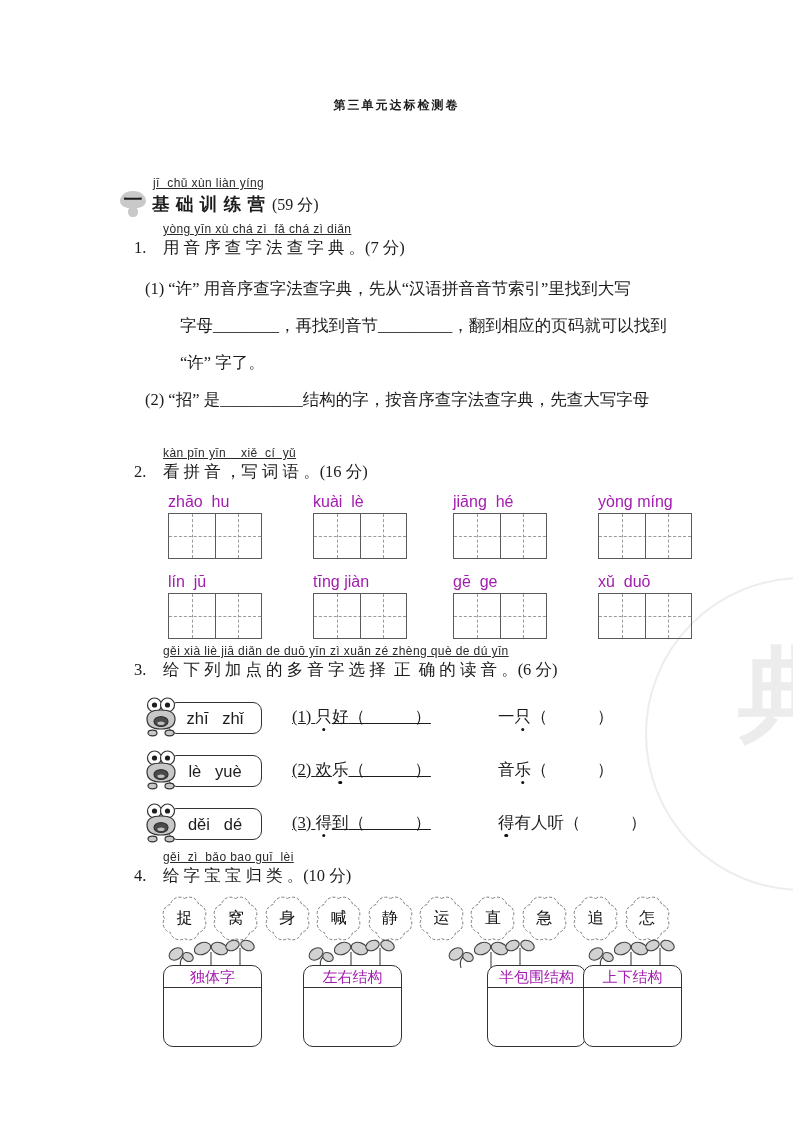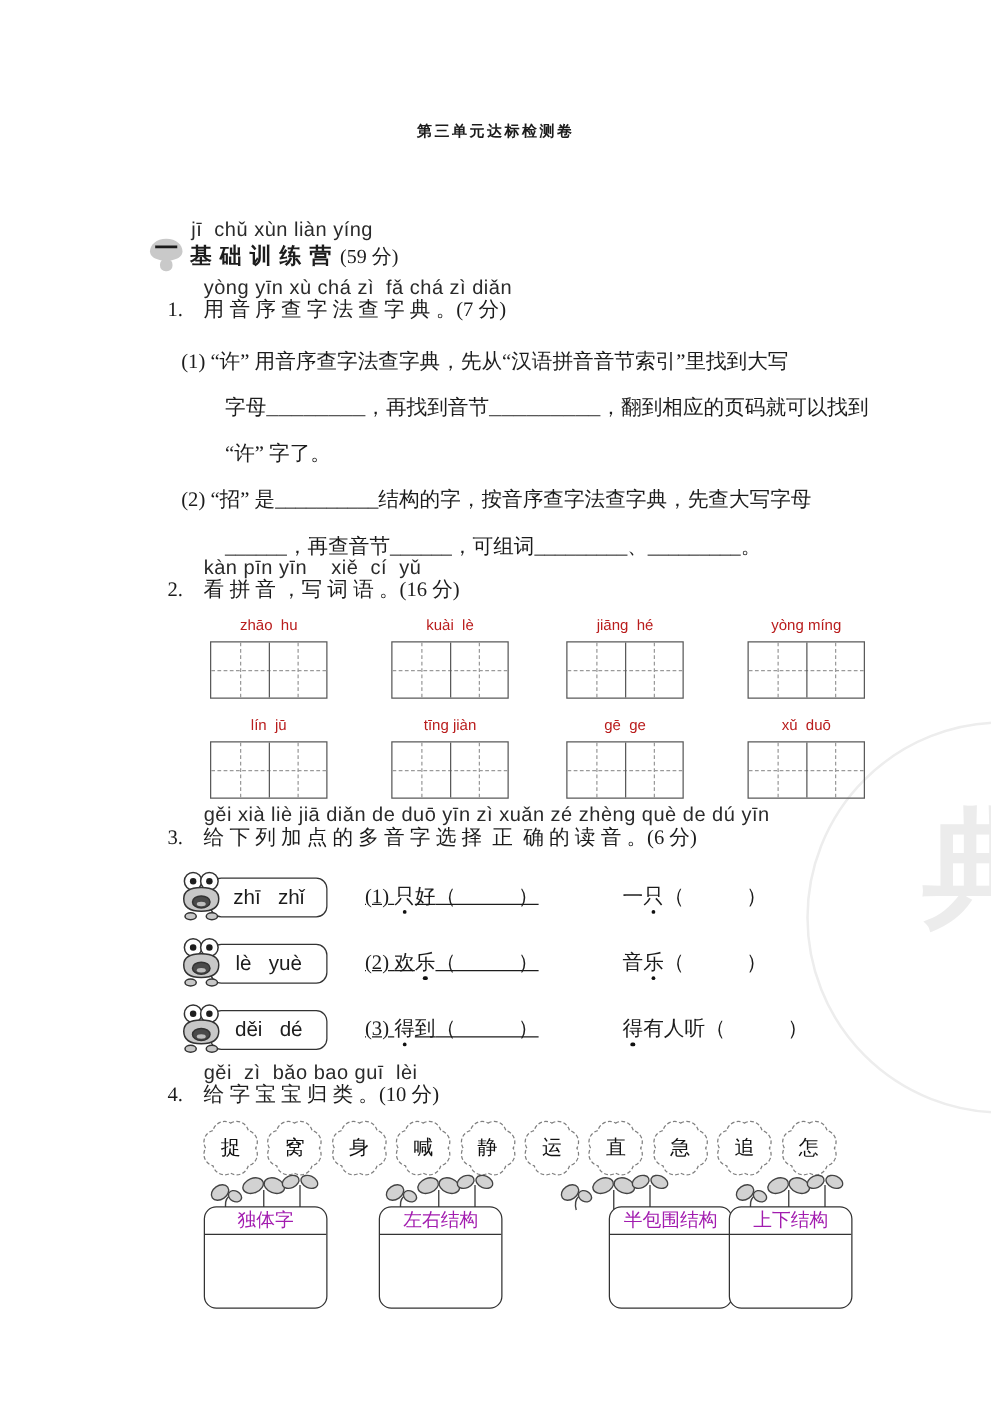--- a/index.html
+++ b/index.html
@@ -1,34 +1,34 @@
 <!DOCTYPE html>
 <html><head>
 <meta charset="utf-8">
 <style>
   html,body{margin:0;padding:0;background:#fff;}
   .page{position:relative;width:793px;height:1122px;background:#fff;overflow:hidden;margin:0 auto;
         font-family:"Liberation Serif","DejaVu Serif",serif;color:#1c1c1c;}
   .abs{position:absolute;white-space:pre;}
-  .pinyin{font-family:"Liberation Sans","DejaVu Sans",sans-serif;font-size:16px;color:#2a2a2a;
-          letter-spacing:.4px;white-space:pre;}
+  .pinyin{font-family:"Liberation Sans","DejaVu Sans",sans-serif;font-size:12px;color:#2a2a2a;
+          letter-spacing:.4px;white-space:pre;text-decoration:underline;}
   .doc-title{top:97px;left:0;width:100%;text-align:center;font-size:12px;font-weight:700;letter-spacing:2px;}
   .meta{top:144px;left:424px;font-size:20px;}
   
   .sec-marker{top:189px;left:117px;width:32px;height:30px;}
   .sec-marker svg{position:absolute;left:0;top:0;}
   .sec-marker .mchar{position:absolute;left:0;right:0;top:0;text-align:center;font-size:19px;font-weight:900;
                      line-height:22px;color:#1b1b1b;}
   .sec-title{top:192px;left:152px;font-size:17.5px;font-weight:700;letter-spacing:1px;}
   .sec-score{font-weight:400;font-size:16px;letter-spacing:0;margin-left:6px;}
   .qtext{font-size:16.5px;}
   
   .zgroup{position:absolute;width:94px;}
-  .zlabel{height:18px;text-align:center;font-family:"Liberation Sans","DejaVu Sans",sans-serif;
-          font-size:12px;color:#b91c1c;white-space:pre;}
+  .zlabel{height:18px;font-family:"Liberation Sans","DejaVu Sans",sans-serif;
+          font-size:16px;color:#a21caf;white-space:pre;}
   .zige{position:relative;height:44px;border:1px solid #5a5a5a;display:flex;margin-top:2px;}
   .zcell{flex:1;position:relative;}
   .zcell + .zcell{border-left:1px solid #5a5a5a;}
   .zcell::after{content:"";position:absolute;top:0;bottom:0;left:50%;border-left:1px dashed #9a9a9a;}
   .zige::before{content:"";position:absolute;left:0;right:0;top:50%;border-top:1px dashed #9a9a9a;}
   
   .q3row{position:absolute;left:142px;width:620px;height:42px;}
   .frog{position:absolute;left:0;top:-4px;z-index:2;}
   .tagbox{position:absolute;left:26px;top:1px;width:92px;height:30px;border:1.4px solid #333;
           border-radius:9px;background:#fff;z-index:1;display:flex;align-items:center;justify-content:center;
@@ -70,24 +70,23 @@
       <rect x="11" y="18" width="10" height="10" rx="4.5" fill="#c9c9c9"></rect>
     </svg>
     <span class="mchar">一</span>
   </div>
   <div class="abs pinyin" style="top:176px;left:153px;">jī  chǔ xùn liàn yíng</div>
   <div class="abs sec-title"><span>基 础 训 练 营</span><span class="sec-score">(59 分)</span></div>
 
   <div class="abs pinyin" style="top:222px;left:163px;">yòng yīn xù chá zì  fǎ chá zì diǎn</div>
   <div class="abs qtext" style="top:237px;left:134px;">1.　用 音 序 查 字 法 查 字 典 。(7 分)</div>
   <div class="abs qtext" style="top:278px;left:145px;">(1) “许” 用音序查字法查字典，先从“汉语拼音音节索引”里找到大写</div>
-  <div class="abs qtext" style="top:315px;left:180px;font-family:Liberation Mono, monospace;">字母________，再找到音节_________，翻到相应的页码就可以找到</div>
+  <div class="abs qtext" style="top:315px;left:180px;">字母________，再找到音节_________，翻到相应的页码就可以找到</div>
   <div class="abs qtext" style="top:352px;left:180px;">“许” 字了。</div>
   <div class="abs qtext" style="top:389px;left:145px;">(2) “招” 是__________结构的字，按音序查字法查字典，先查大写字母</div>
-  <div class="abs qtext" style="top:426px;left:180px;">______，再查音节______，可组词_________、_________。</div>
 
   <div class="abs pinyin" style="top:446px;left:163px;">kàn pīn yīn    xiě  cí  yǔ</div>
   <div class="abs qtext" style="top:461px;left:134px;">2.　看 拼 音 ，写 词 语 。(16 分)</div>
   <div id="q2-grids">
       <div class="zgroup" style="left: 168px; top: 493px;">
         <div class="zlabel">zhāo  hu</div>
         <div class="zige">
           <div class="zcell"></div>
           <div class="zcell"></div>
         </div>

